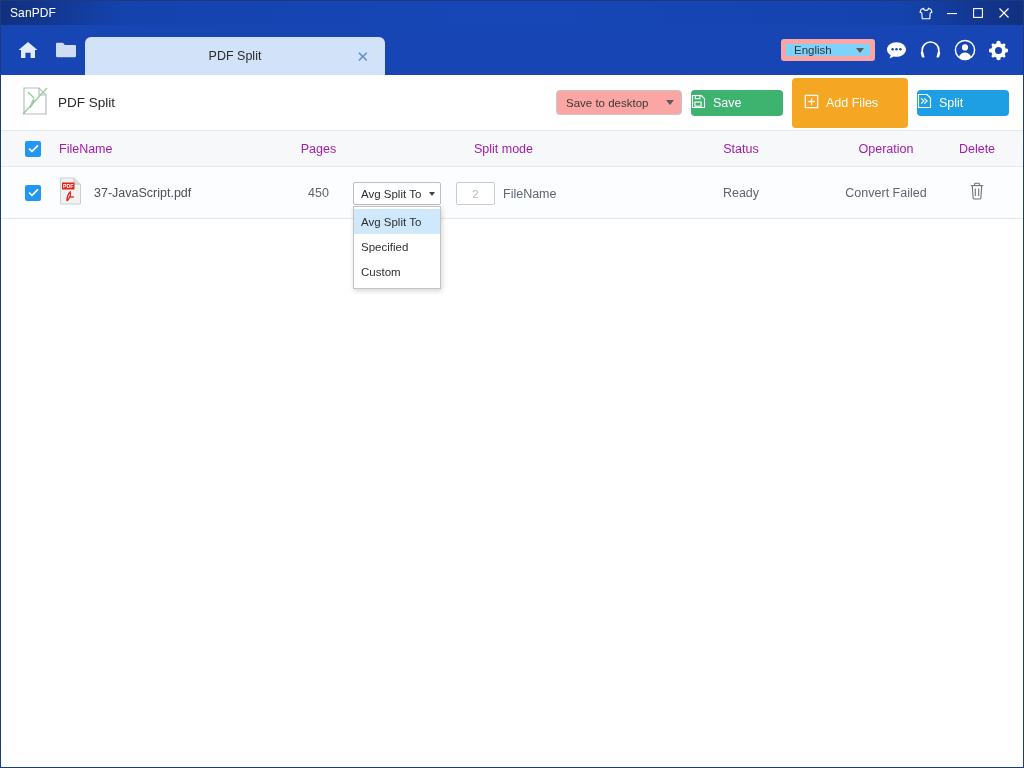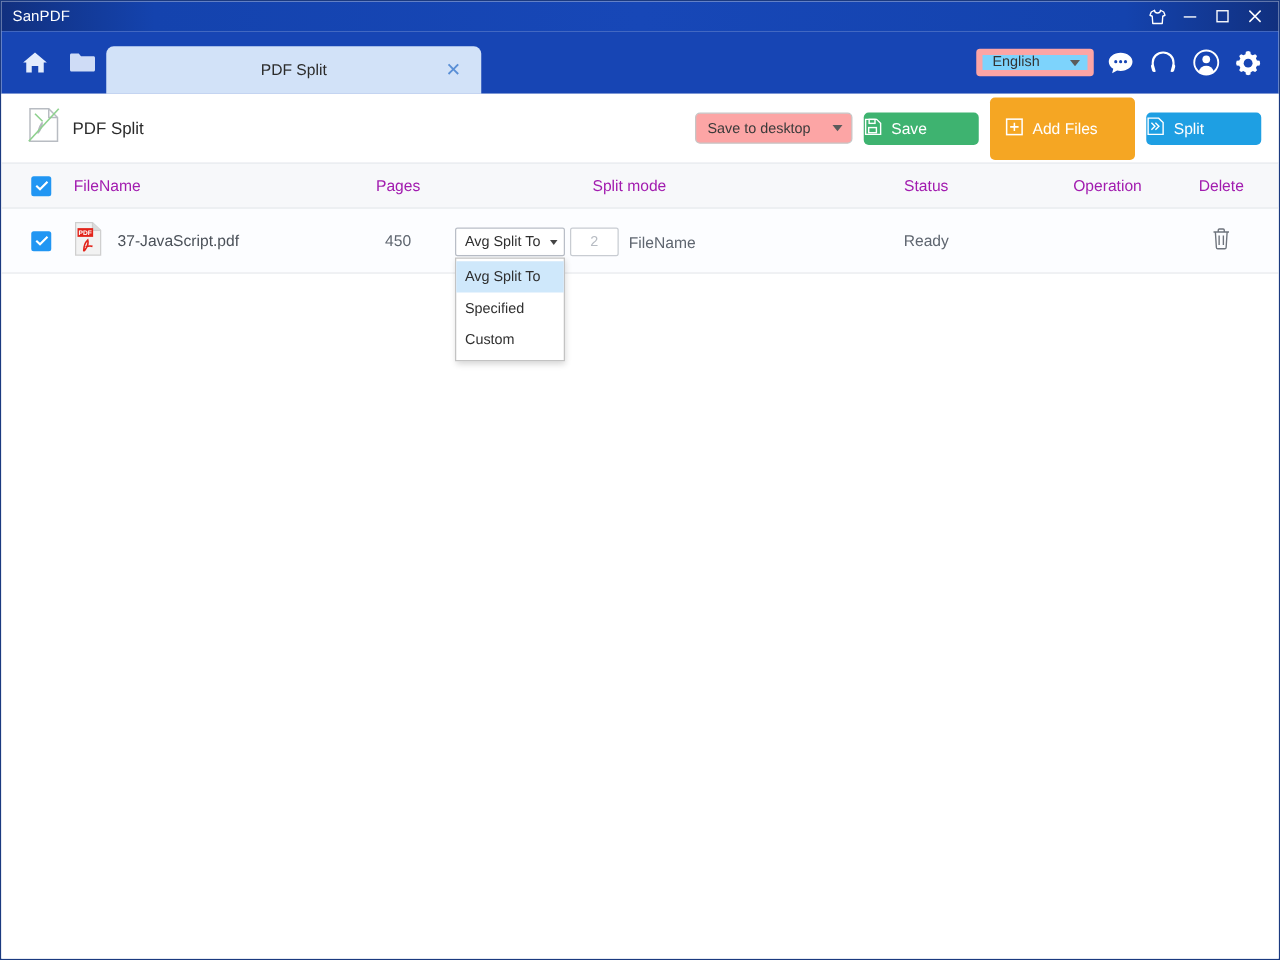--- a/index.html
+++ b/index.html
@@ -250,21 +250,21 @@
   .filecell {
     display: flex;
     align-items: center;
     gap: 12px;
   }
   .filename { font-size: 12.5px; color: #4b5159; }
 
   
   .modewrap {
     position: absolute;
-    left: 363px;
+    left: 352px;
     top: 181px;
     width: 88px;
     z-index: 20;
   }
   .mode-select {
     width: 88px;
     height: 23px;
     background: #ffffff;
     border: 1px solid #b9bec7;
     border-radius: 2px;
@@ -521,20 +521,21 @@
             <path d="M8 23.5 C8 20 9.6 16.5 11.2 15 C12 17.6 10.4 21 9.2 22.6 C8.7 23.3 8.2 23.7 8 23.5 Z
                      M9.5 20.5 C11.4 19.8 13.6 19.6 15 20.1" fill="none" stroke="#e2231a" stroke-width="1.3"></path>
           </svg>
         </span>
         <span class="filename">37-JavaScript.pdf</span>
       </div>
     </div>
 
     <div class="cell c-pages">450</div>
     <div class="cell c-status">Ready</div>
+    <div class="cell c-oper">Convert Failed</div>
     <div class="cell c-del">
       <span class="delete-icon">
         <svg width="16" height="18" viewBox="0 0 16 18" fill="none" stroke="#6d737c" stroke-width="1.1">
           <path d="M1.8 3.6 H14.2"></path>
           <path d="M5.6 3.6 L5.6 2 C5.6 1.5 6 1.2 6.5 1.2 L9.5 1.2 C10 1.2 10.4 1.5 10.4 2 L10.4 3.6"></path>
           <path d="M3.3 3.6 L4.1 16 C4.15 16.6 4.6 17 5.2 17 L10.8 17 C11.4 17 11.85 16.6 11.9 16 L12.7 3.6"></path>
           <line x1="6.3" y1="6.4" x2="6.3" y2="14"></line>
           <line x1="9.7" y1="6.4" x2="9.7" y2="14"></line>
         </svg>
       </span>

